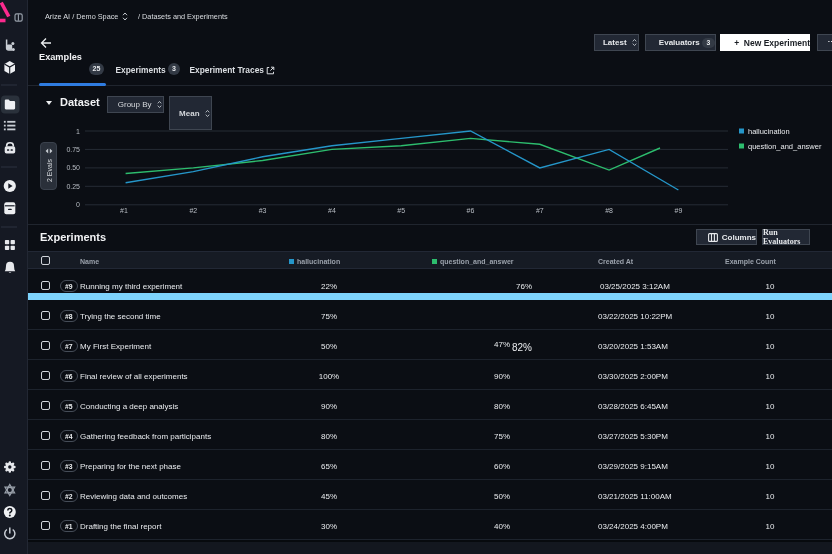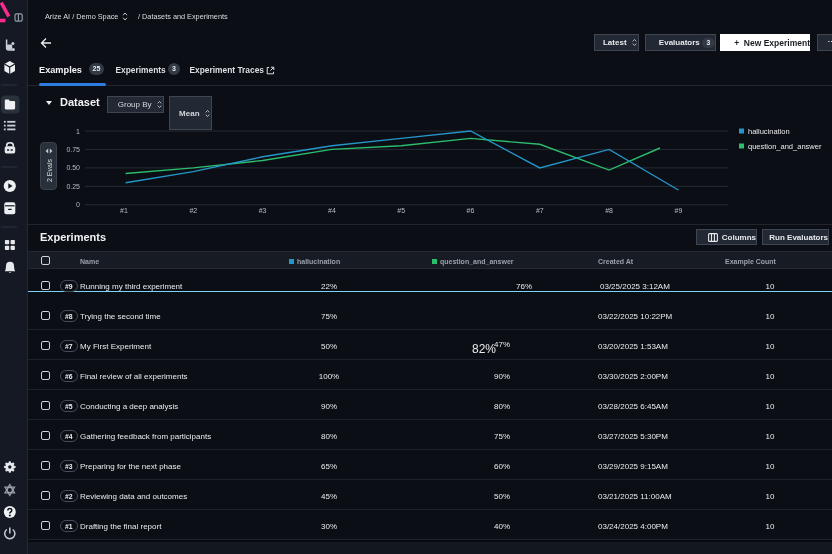--- a/index.html
+++ b/index.html
@@ -117,21 +117,21 @@
   <div class="btn" style="left:594px;top:34px;width:45px;height:17px;">Latest&nbsp;&nbsp;<svg width="7" height="9" viewBox="0 0 8 9">
         <path d="M2 3.2 L4 1 L6 3.2 M2 5.8 L4 8 L6 5.8" stroke="#c4c9cf" stroke-width="1" fill="none"></path>
       </svg></div>
   <div class="btn" style="left:644.5px;top:34px;width:71.5px;height:17px;">Evaluators&nbsp;<span class="badge" style="width:13px;height:10px;font-size:6.8px;">3</span></div>
   <div class="btn" style="left:719.5px;top:34px;width:90.5px;height:17px;background:#ffffff;border:none;color:#181c22;font-size:8.5px;">+&nbsp;&nbsp;New Experiment</div>
   <div class="btn" style="left:817px;top:34px;width:20px;height:17px;">
       <span style="margin-top:-6px;letter-spacing:0.5px;">...</span>
     </div>
 
   <div class="abs" style="left:28px;top:85px;width:804px;height:1px;background:#20252e;"></div>
-  <div class="abs" style="left:39px;top:65px;font-size:9.2px;font-weight:bold;color:#f2f3f5;">Examples</div>
+  <div class="abs" style="left:39px;top:52px;font-size:9.2px;font-weight:bold;color:#f2f3f5;">Examples</div>
   <span class="badge abs" style="left:88.5px;top:63px;height:12px;padding:0 4px;font-size:7px;line-height:12px;">25</span>
   <div class="abs" style="left:39px;top:83px;width:67px;height:2.5px;background:#2f7ce0;border-radius:2px;"></div>
   <div class="abs" style="left:115.5px;top:65px;font-size:8.4px;font-weight:bold;color:#dcdfe3;">Experiments</div>
   <span class="badge abs" style="left:167.5px;top:63px;height:12px;padding:0 4.5px;font-size:7px;line-height:12px;">3</span>
   <div class="abs" style="left:189.5px;top:65px;font-size:8.4px;font-weight:bold;color:#dcdfe3;">Experiment Traces</div>
   <svg class="abs" style="left:266px;top:66px" width="9" height="9" viewBox="0 0 9 9">
     <path d="M3.2 1.5 H1.2 V7.8 H7.5 V5.8" stroke="#dcdfe3" stroke-width="1" fill="none"></path>
     <path d="M5 1.2 H7.8 V4 M7.8 1.2 L4.4 4.6" stroke="#dcdfe3" stroke-width="1" fill="none"></path>
   </svg>
 
@@ -191,34 +191,34 @@
   </svg>
 
   <div class="abs" style="left:28px;top:224px;width:804px;height:1px;background:#20252e;"></div>
   <div class="abs" style="left:40px;top:231px;font-size:11px;font-weight:bold;color:#f2f3f5;">Experiments</div>
   <div class="btn" style="left:696px;top:229px;width:61px;height:16px;">
     <svg width="10" height="9" viewBox="0 0 10 9" style="margin-right:4px">
       <rect x="0.6" y="0.6" width="8.8" height="7.8" rx="1" fill="none" stroke="#e7e9ec" stroke-width="1.1"></rect>
       <line x1="3.5" y1="1" x2="3.5" y2="8" stroke="#e7e9ec" stroke-width="1.1"></line>
       <line x1="6.4" y1="1" x2="6.4" y2="8" stroke="#e7e9ec" stroke-width="1.1"></line>
     </svg>Columns</div>
-  <div class="btn" style="left:762px;top:229px;width:67px;height:16px;">Run Evaluators</div>
+  <div class="btn" style="left:762px;top:229px;width:48px;height:16px;font-family:Liberation Serif, serif;">Run Evaluators</div>
 
   <div id="thead" class="abs" style="left:28px;top:250.5px;width:804px;height:18px;background:#161b24;border-top:1px solid #222835;border-bottom:1px solid #222835;">
     <div class="cbx" style="left:13px;top:4px;"></div>
     <div class="abs" style="left:52px;top:6px;font-size:7px;color:#9aa1ab;font-weight:bold;">Name</div>
     <div class="abs" style="left:261px;top:7px;width:5px;height:5px;background:#2596c9;"></div>
     <div class="abs" style="left:269px;top:6px;font-size:7px;color:#9aa1ab;font-weight:bold;">hallucination</div>
     <div class="abs" style="left:404px;top:7px;width:5px;height:5px;background:#2dbd6e;"></div>
     <div class="abs" style="left:412px;top:6px;font-size:7px;color:#9aa1ab;font-weight:bold;">question_and_answer</div>
     <div class="abs" style="left:570px;top:6px;font-size:7px;color:#9aa1ab;font-weight:bold;">Created At</div>
     <div class="abs" style="left:697px;top:6px;font-size:7px;color:#9aa1ab;font-weight:bold;">Example Count</div>
   </div>
   <div id="tbody" class="abs" style="left:28px;top:270px;width:804px;">
-  <div style="position:absolute;left:0;top:0px;width:804px;height:22px;border-bottom:1px solid #7dd3fc;">
+  <div style="position:absolute;left:0;top:0px;width:804px;height:30px;border-bottom:7px solid #7dd3fc;">
     <div class="cbx" style="left:13px;top:11px;"></div>
     <div class="rowbadge" style="left:32px;">#9</div>
     <div class="abs" style="left:52px;top:11.5px;font-size:8px;color:#e9ebee;">Running my third experiment</div>
     <div class="abs" style="left:271px;top:11.5px;width:60px;text-align:center;font-size:8px;color:#e9ebee;">22%</div>
     <div class="abs" style="left:444px;top:11.5px;width:60px;text-align:right;font-size:8px;color:#e9ebee;">76%</div>
     <div class="abs" style="left:564px;top:11.5px;font-size:8px;color:#e9ebee;padding-left:8px;">03/25/2025 3:12AM</div>
     <div class="abs" style="left:712px;top:11.5px;width:60px;text-align:center;font-size:8px;color:#e9ebee;">10</div>
   </div>
   <div style="position:absolute;left:0;top:30px;width:804px;height:30px;border-bottom:1px solid #1d232d;">
     <div class="cbx" style="left:13px;top:11px;"></div>
@@ -227,21 +227,21 @@
     <div class="abs" style="left:271px;top:11.5px;width:60px;text-align:center;font-size:8px;color:#e9ebee;">75%</div>
     <div class="abs" style="left:444px;top:11.5px;width:60px;text-align:center;font-size:8px;color:#e9ebee;margin-top:28px;">47%</div>
     <div class="abs" style="left:570px;top:11.5px;font-size:8px;color:#e9ebee;">03/22/2025 10:22PM</div>
     <div class="abs" style="left:712px;top:11.5px;width:60px;text-align:center;font-size:8px;color:#e9ebee;">10</div>
   </div>
   <div style="position:absolute;left:0;top:60px;width:804px;height:30px;border-bottom:1px solid #1d232d;">
     <div class="cbx" style="left:13px;top:11px;"></div>
     <div class="rowbadge" style="left:32px;">#7</div>
     <div class="abs" style="left:52px;top:11.5px;font-size:8px;color:#e9ebee;">My First Experiment</div>
     <div class="abs" style="left:271px;top:11.5px;width:60px;text-align:center;font-size:8px;color:#e9ebee;">50%</div>
-    <div class="abs" style="left:444px;top:11.5px;width:60px;text-align:left;font-size:12px;color:#e9ebee;">82%</div>
+    <div class="abs" style="left:444px;top:11.5px;width:60px;text-align:right;font-size:10px;color:#e9ebee;">82%</div>
     <div class="abs" style="left:570px;top:11.5px;font-size:8px;color:#e9ebee;">03/20/2025 1:53AM</div>
     <div class="abs" style="left:712px;top:11.5px;width:60px;text-align:center;font-size:8px;color:#e9ebee;">10</div>
   </div>
   <div style="position:absolute;left:0;top:90px;width:804px;height:30px;border-bottom:1px solid #1d232d;">
     <div class="cbx" style="left:13px;top:11px;"></div>
     <div class="rowbadge" style="left:32px;">#6</div>
     <div class="abs" style="left:52px;top:11.5px;font-size:8px;color:#e9ebee;">Final review of all experiments</div>
     <div class="abs" style="left:271px;top:11.5px;width:60px;text-align:center;font-size:8px;color:#e9ebee;">100%</div>
     <div class="abs" style="left:444px;top:11.5px;width:60px;text-align:center;font-size:8px;color:#e9ebee;">90%</div>
     <div class="abs" style="left:570px;top:11.5px;font-size:8px;color:#e9ebee;">03/30/2025 2:00PM</div>

